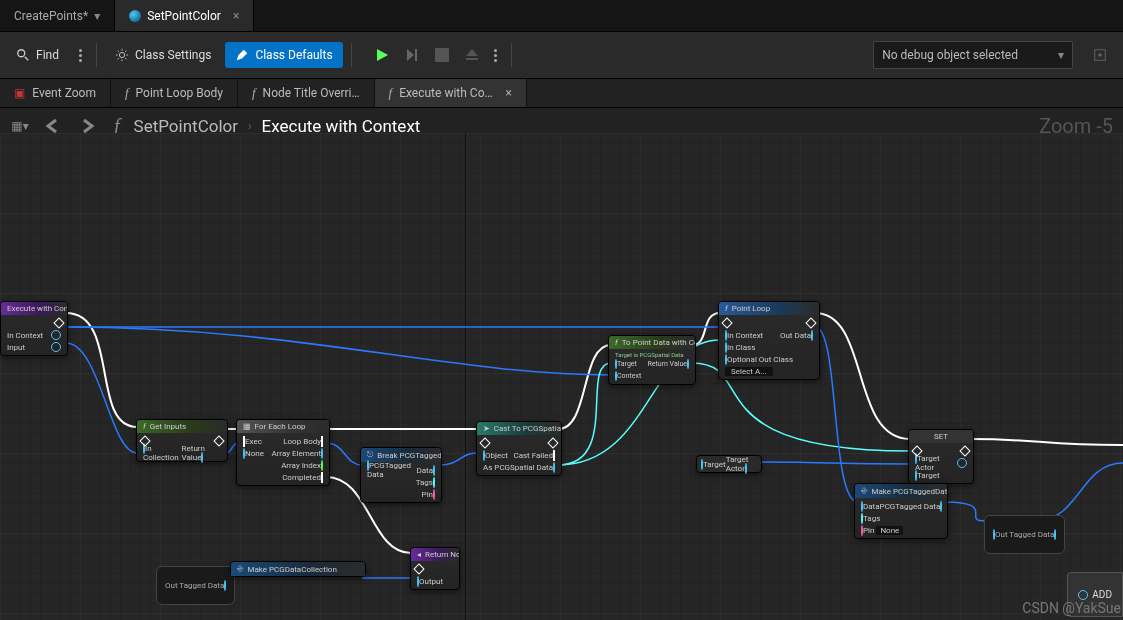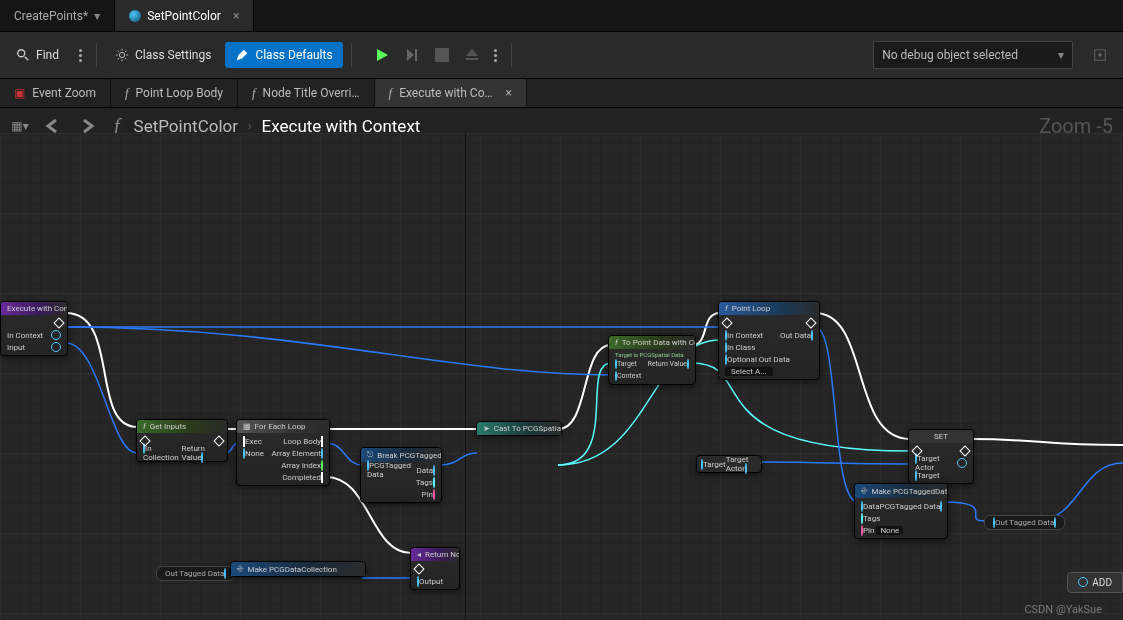--- a/index.html
+++ b/index.html
@@ -41,23 +41,23 @@
 .row{display:flex;align-items:center;height:12px;gap:3px}
 .row.right{justify-content:flex-end}
 .pin{width:8px;height:8px;border:1px solid #fff;border-radius:50%;flex-shrink:0}
 .pin.exec{border-radius:0;transform:rotate(45deg);width:6px;height:6px;border-width:1.5px}
 .pin.blue{border-color:#4ac8ff}
 .pin.green{border-color:#5aff5a}
 .pin.pink{border-color:#ff5aaa}
 .pin.cyan{border-color:#5affff}
 .label-row{display:flex;justify-content:space-between;align-items:center;height:12px;padding:0 2px}
 svg.wires{position:absolute;left:0;top:0;width:100%;height:100%;pointer-events:none}
-.badge{position:absolute;background:#1a1a1a;border:1px solid #444;border-radius:6px;padding:2px 8px;font-size:8px;color:#aaa}
-.addbtn{position:absolute;right:0;top:439px;background:#333;border:1px solid #555;border-radius:4px 0 0 4px;padding:4px 10px;font-size:10px;color:#ddd;display:flex;gap:4px;}
-.watermark{position:absolute;right:21px;bottom:4px;color:#777;font-size:11px}
+.badge{position:absolute;background:#1a1a1a;border:1px solid #444;border-radius:6px;padding:14px 8px;font-size:8px;color:#aaa}
+.addbtn{position:absolute;right:0;top:439px;background:#333;border:1px solid #555;border-radius:4px 0 0 4px;padding:16px 10px;font-size:10px;color:#ddd;display:flex;gap:4px;align-items:center}
+.watermark{position:absolute;right:2px;bottom:4px;color:#777;font-size:14px}
 .kebab{display:flex;flex-direction:column;gap:2px;padding:6px}
 .kebab span{width:3px;height:3px;background:#aaa;border-radius:50%}
 </style>
 </head>
 <body>
 
 <div class="tab-bar">
   <div class="asset-tab">
     <span>CreatePoints*</span>
     <span style="color:#888">▾</span>
@@ -277,20 +277,34 @@
         </div>
     <div class="label-row">
           <span></span>
           <span><span>Pin</span> <span class="pin pink"></span></span>
         </div>
   </div>
 </div>
 
 <div class="node" style="left:476px;top:288px;width:84px">
   <div class="node-header hdr-teal">➤ <span>Cast To PCGSpatialData</span></div>
+  <div class="node-body">
+    <div class="row">
+          <span class="pin exec"></span>
+          <span style="margin-left:auto" class="pin exec"></span>
+        </div>
+    <div class="label-row">
+          <span><span class="pin blue"></span> <span>Object</span></span>
+          <span><span>Cast Failed</span> <span class="pin exec"></span></span>
+        </div>
+    <div class="label-row">
+          <span></span>
+          <span><span>As PCGSpatial Data</span> <span class="pin blue"></span></span>
+        </div>
+  </div>
 </div>
 
 <div class="node" style="left:608px;top:202px;width:86px">
   <div class="node-header hdr-green">
         <span style="font-style:italic">f</span> 
         <span>To Point Data with Context</span>
       </div>
   <div class="node-body" style="font-size:7px">
     <div style="color:#8c8;font-size:6px;padding:0 2px">Target is PCGSpatial Data</div>
     <div class="label-row">
@@ -315,21 +329,21 @@
           <span style="margin-left:auto" class="pin exec"></span>
         </div>
     <div class="label-row">
           <span><span class="pin blue"></span> <span>In Context</span></span>
           <span><span>Out Data</span> <span class="pin blue"></span></span>
         </div>
     <div class="label-row">
           <span><span class="pin blue"></span> <span>In Class</span></span>
         </div>
     <div class="label-row">
-          <span><span class="pin blue"></span> <span>Optional Out Data</span></span>
+          <span><span class="pin blue"></span> <span>Optional Out Class</span></span>
         </div>
     <div class="label-row">
           <span style="background:#111;padding:0 6px;border-radius:2px">Select A...</span>
         </div>
   </div>
 </div>
 
 <div class="node" style="left:696px;top:322px;width:64px;background:#2a2a2a">
   <div class="label-row" style="padding:2px 4px">
         <span><span class="pin blue"></span> <span>Target</span></span>

